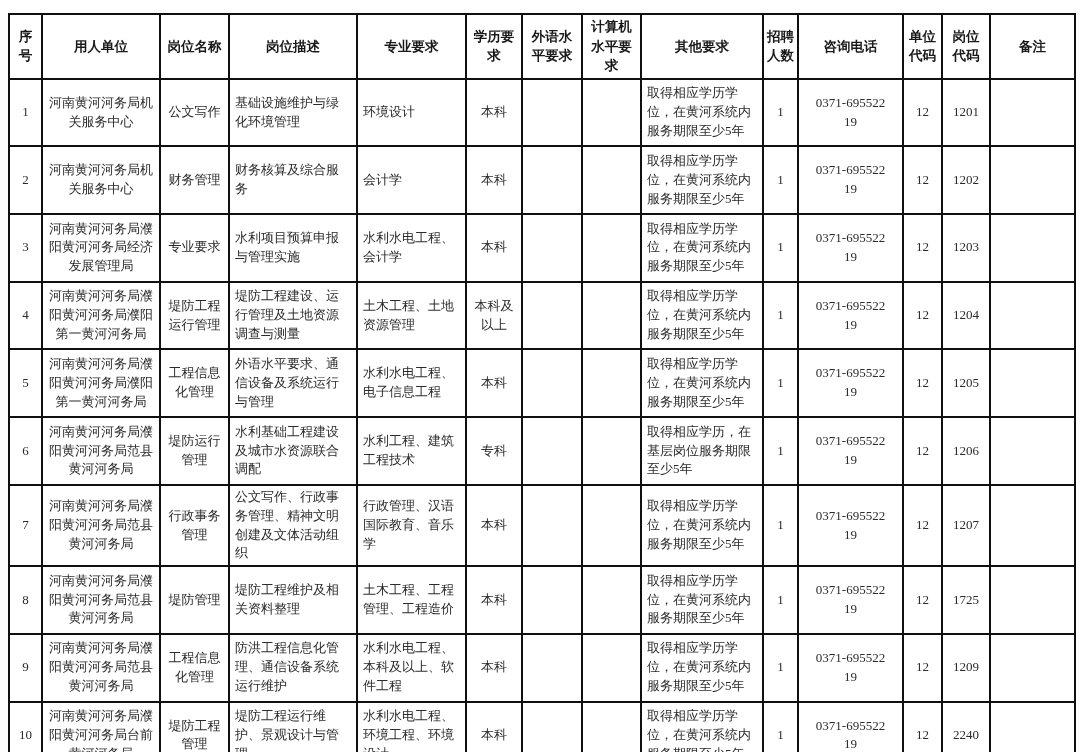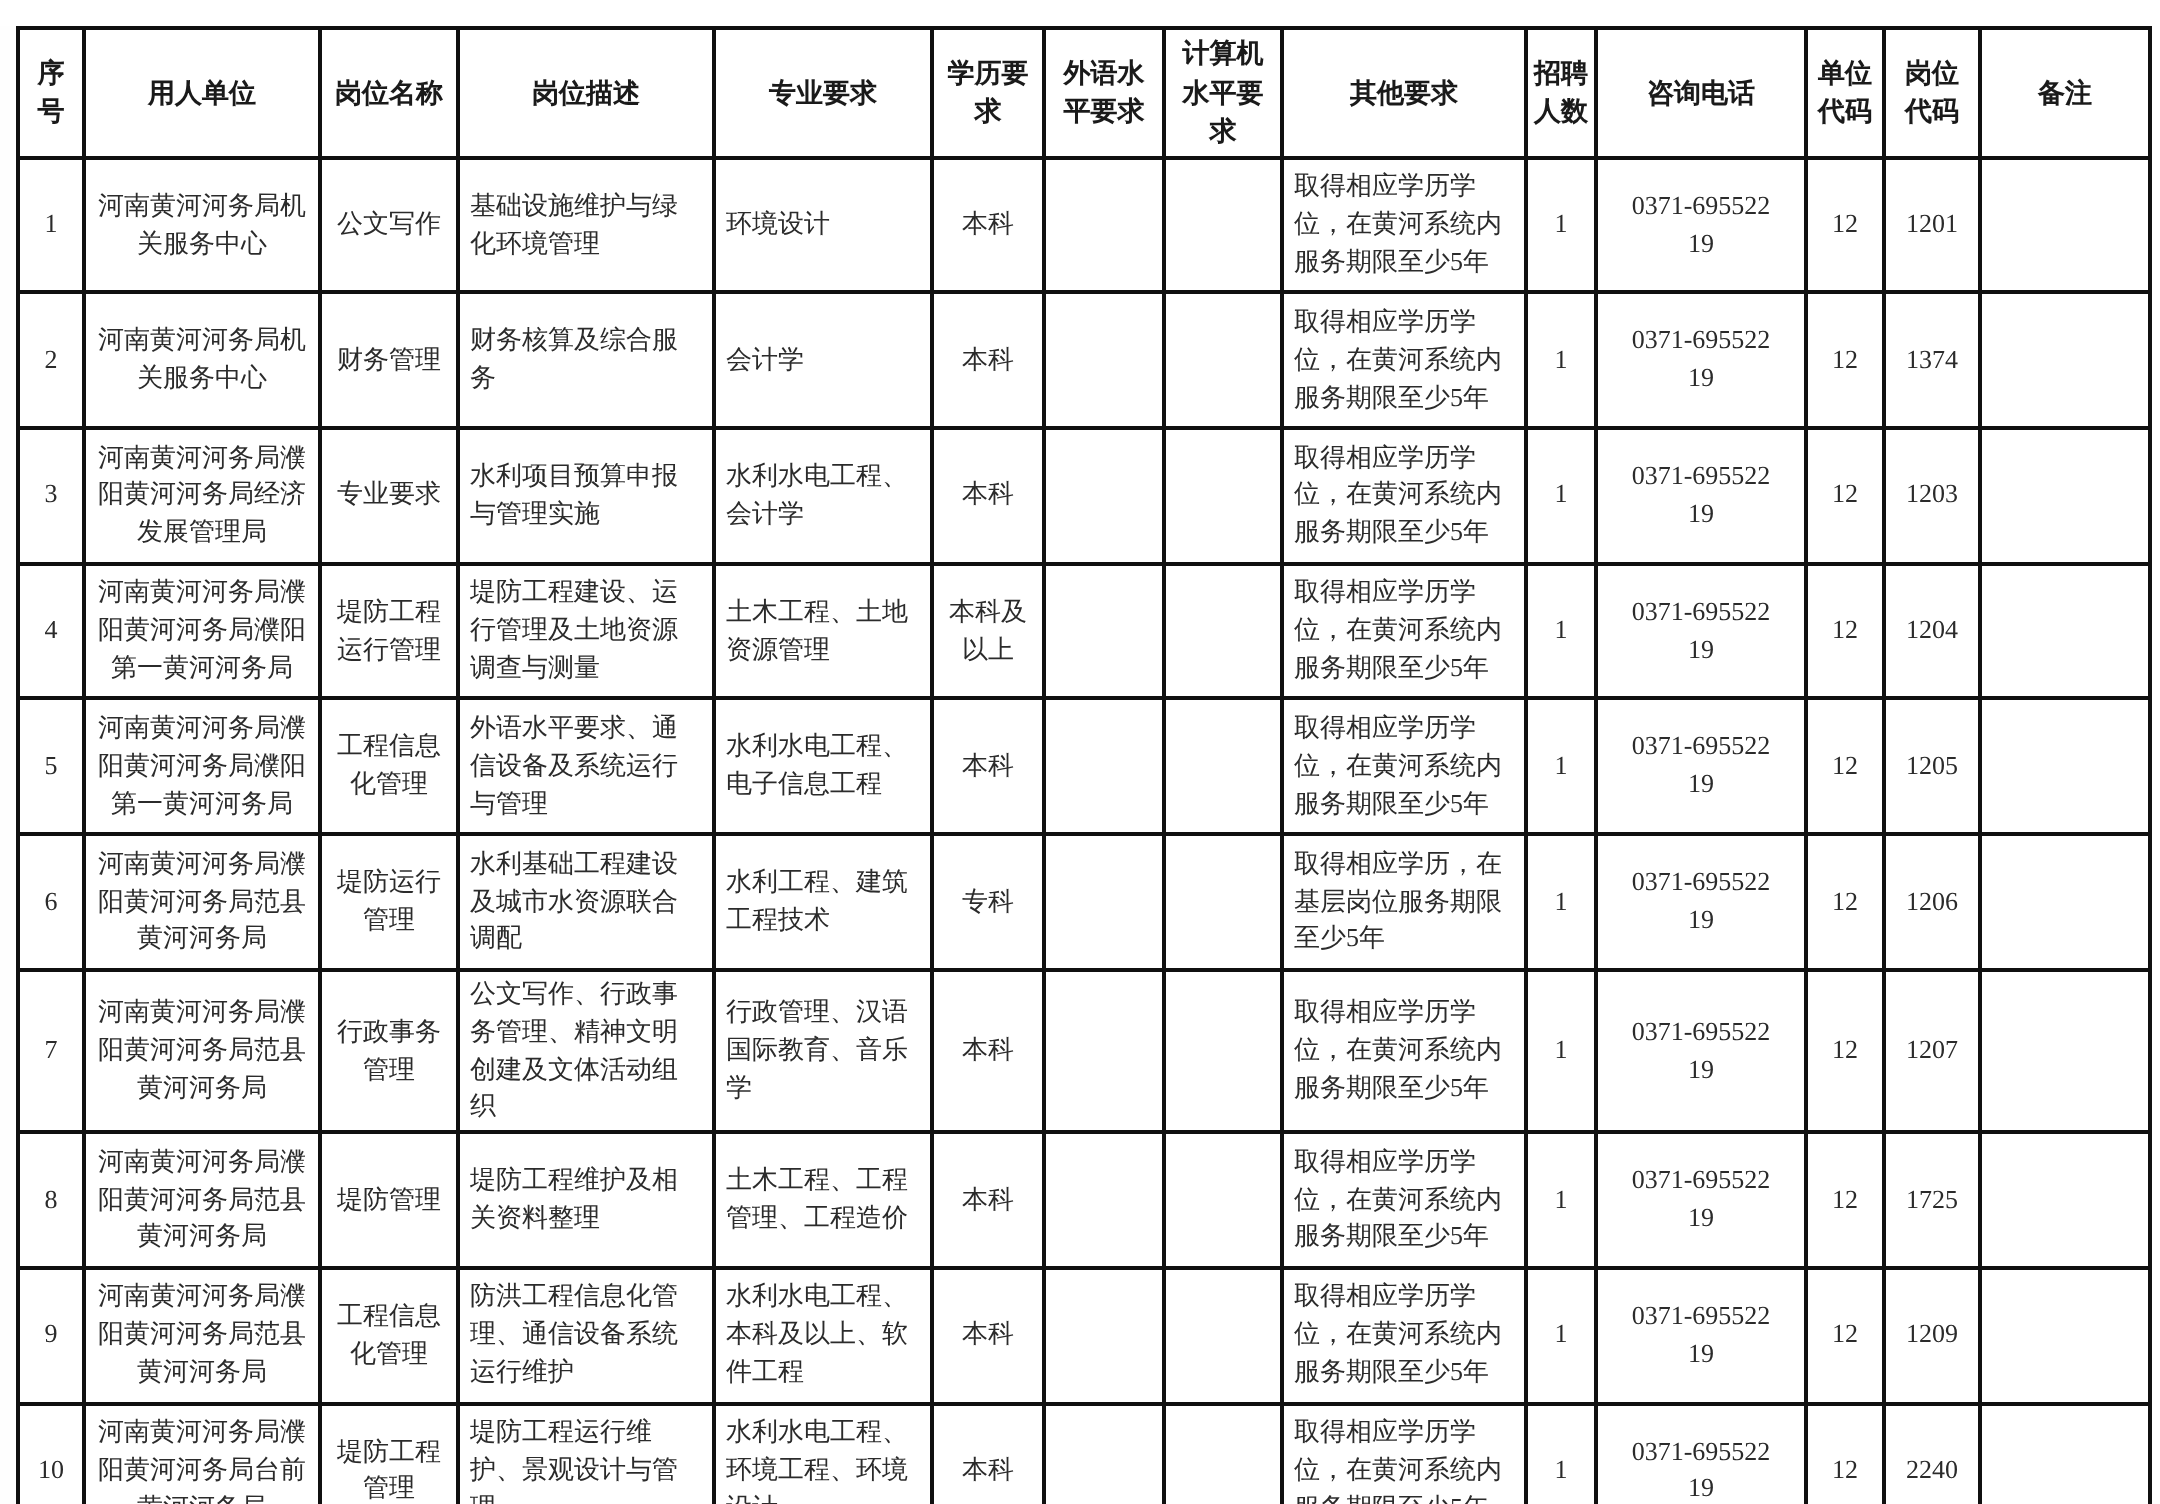--- a/index.html
+++ b/index.html
@@ -116,21 +116,21 @@
           <td>财务管理</td>
           <td class="left">财务核算及综合服务</td>
           <td class="left">会计学</td>
           <td>本科</td>
           <td></td>
           <td></td>
           <td class="left">取得相应学历学位，在黄河系统内服务期限至少5年</td>
           <td>1</td>
           <td class="phone">0371-69552219</td>
           <td>12</td>
-          <td>1374</td>
+          <td>1202</td>
           <td></td>
         </tr>
         <tr>
           <td>3</td>
           <td>河南黄河河务局濮阳黄河河务局经济发展管理局</td>
           <td>专业要求</td>
           <td class="left">水利项目预算申报与管理实施</td>
           <td class="left">水利水电工程、会计学</td>
           <td>本科</td>
           <td></td>

